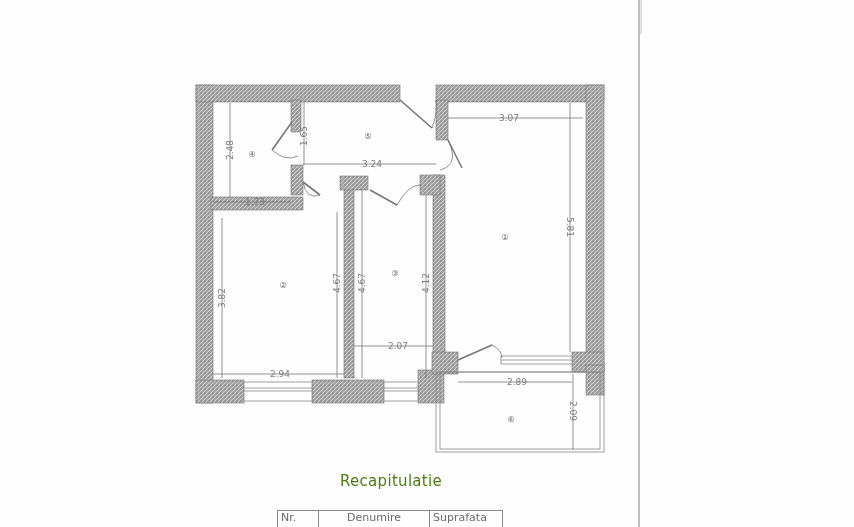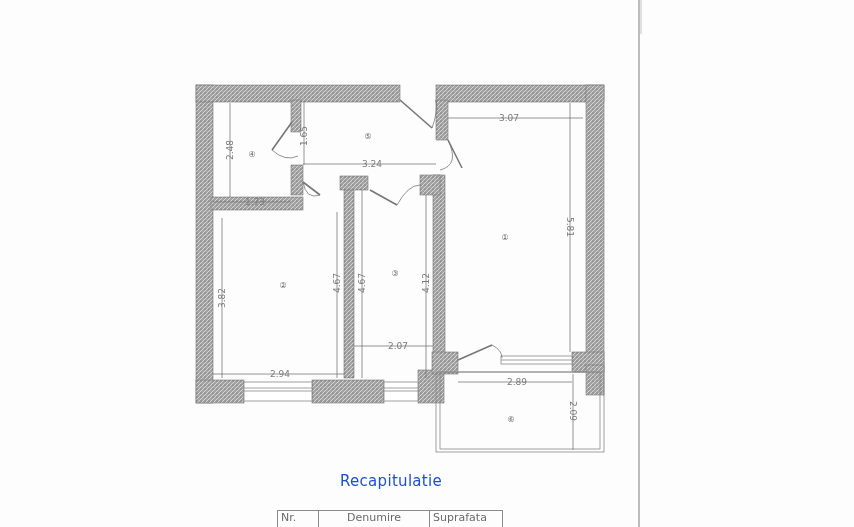--- a/index.html
+++ b/index.html
@@ -15,21 +15,21 @@
     }
     .page-edge-top {
       position: absolute; left: 640px; top: 0; width: 2px; height: 34px;
       background: #e0e0e0;
     }
     svg.plan { position: absolute; left: 0; top: 0; }
     .dim { font-family: "DejaVu Sans", sans-serif; font-size: 9px; fill: #7a7a7a; }
     .rnum { font-family: "DejaVu Sans", sans-serif; font-size: 8px; fill: #666; }
     .title {
       position: absolute; left: 0; width: 782px; top: 472px; text-align: center;
-      font-family: "DejaVu Sans", sans-serif; font-size: 15px; color: #1d4ed8;
+      font-family: "DejaVu Sans", sans-serif; font-size: 15px; color: #4d7c0f;
       letter-spacing: 0.3px;
     }
     .recap-table {
       position: absolute; left: 277px; top: 510px;
       border-collapse: collapse;
       font-family: "DejaVu Sans", sans-serif; font-size: 11px; color: #6a6a6a;
     }
     .recap-table th {
       border: 1px solid #8a8a8a; font-weight: normal; height: 18px;
       padding: 0 3px; vertical-align: top;

